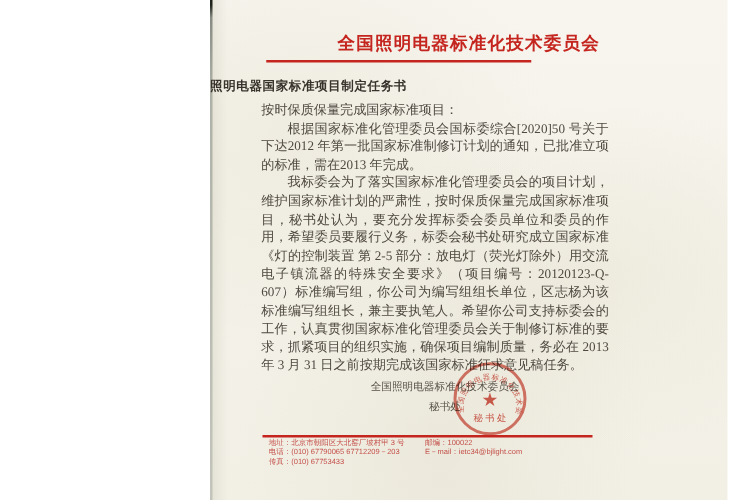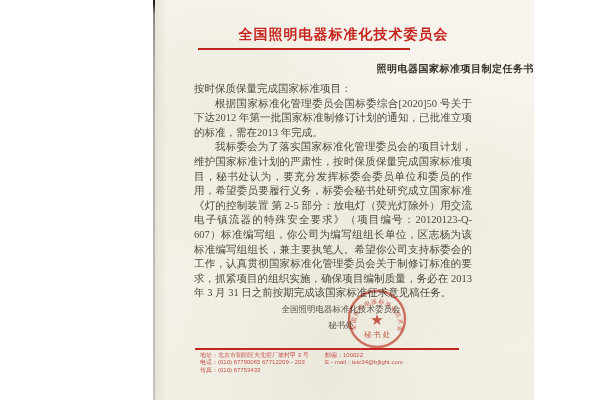--- a/index.html
+++ b/index.html
@@ -2,41 +2,41 @@
 <html><head>
 <meta charset="utf-8">
 <style>
   html,body{margin:0;padding:0;}
   body{
     width:600px;height:400px;position:relative;overflow:hidden;
     background:#ffffff;
     font-family:"Liberation Serif","DejaVu Serif",serif;
   }
   .paper{
-    position:absolute;left:153px;top:0;width:381px;height:400px;
+    position:absolute;left:168px;top:0;width:414px;height:400px;
     background:
       radial-gradient(ellipse at 18% 28%, rgba(213,205,181,0.22), transparent 42%),
       radial-gradient(ellipse at 75% 55%, rgba(219,212,190,0.25), transparent 45%),
       radial-gradient(ellipse at 45% 88%, rgba(210,203,182,0.22), transparent 50%),
       linear-gradient(90deg, rgba(186,184,166,0.28) 0px, rgba(186,184,166,0.0) 14px),
       linear-gradient(#f7f5ee,#f2f0e5);
   }
   .paper-edge{
     position:absolute;left:0;top:0;width:2px;height:100%;
     background:linear-gradient(#20231c 0px,#20231c 4px,#878b81 14px,#aeb1a6 70px,#c3c5ba 100%);
   }
   .org-header{
     position:absolute;top:26px;left:0;right:0;text-align:center;
     color:#c5251f;font-size:14px;font-weight:bold;letter-spacing:1px;
   }
   .header-rule{
     position:absolute;top:48px;left:45px;width:212px;height:2px;background:#c5251f;
   }
   .doc-title{
-    position:absolute;top:62px;left:0;right:0;text-align:right;
+    position:absolute;top:62px;left:0;right:0;text-align:left;
     color:#37332c;font-size:10px;font-weight:bold;letter-spacing:0.5px;font-family:Liberation Mono, monospace;
   }
   .body-text{
     position:absolute;top:82px;left:41px;width:278px;
     color:#4f4940;font-size:10.5px;line-height:14.6px;text-align:justify;
   }
   .body-text p{margin:0;}
   .body-text p.indent{text-indent:2em;}
   .signature{
     position:absolute;top:302px;left:118px;width:140px;text-align:center;

